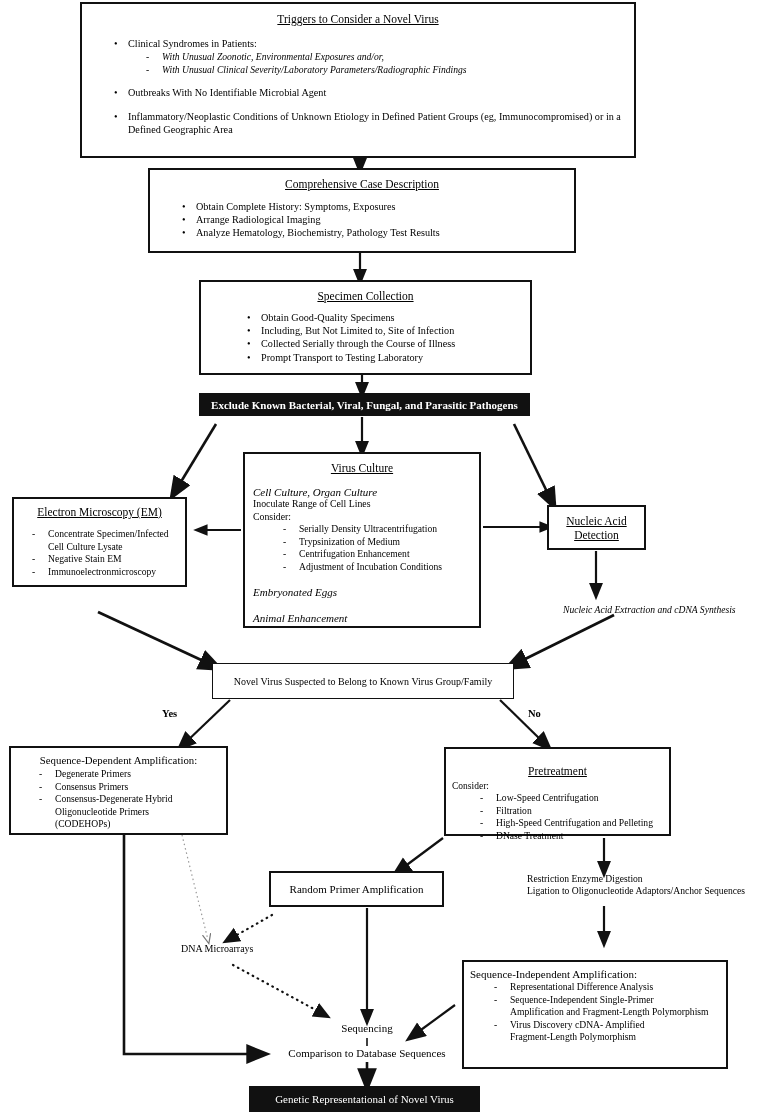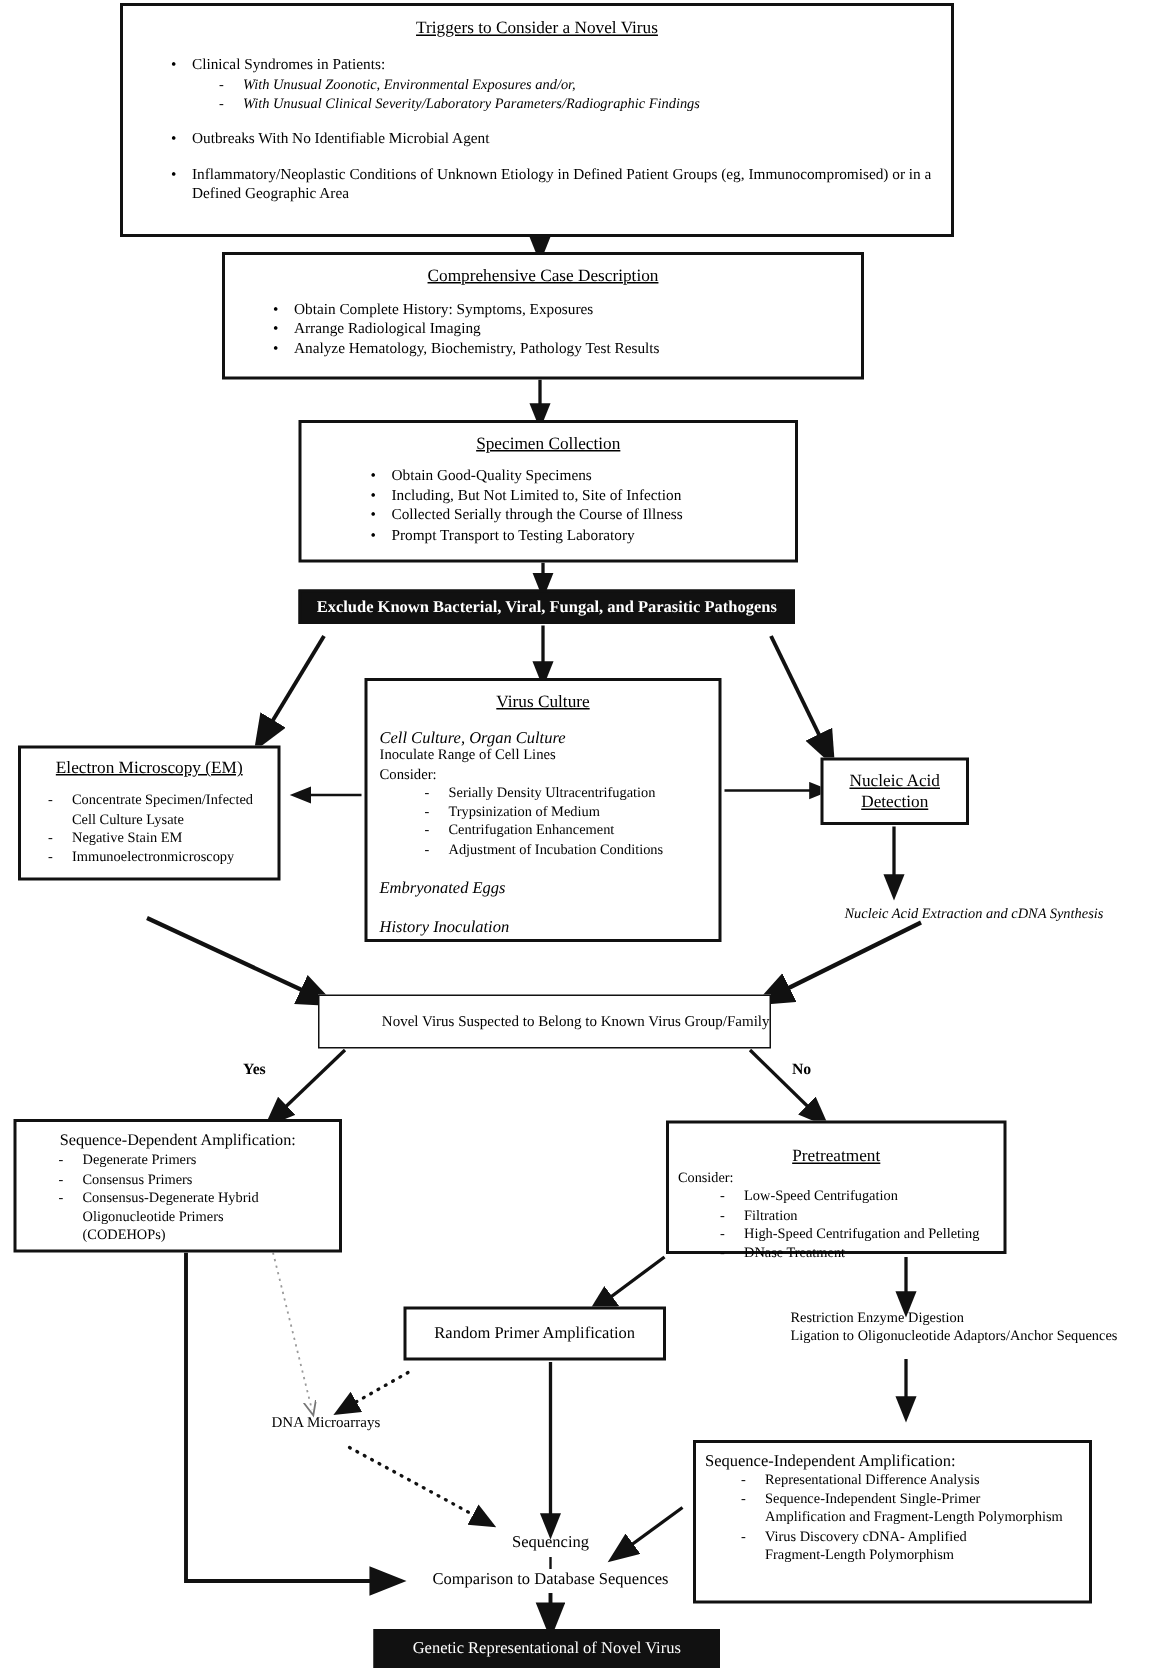--- a/index.html
+++ b/index.html
@@ -221,41 +221,41 @@
     <div class="ital" style="font-size:11px;margin-top:11px;">Cell Culture, Organ Culture</div>
     <div style="font-size:9.8px;line-height:12.5px;">Inoculate Range of Cell Lines</div>
     <div style="font-size:9.8px;line-height:12.5px;">Consider:</div>
     <ul class="dash" style="padding-left:30px;">
       <li>Serially Density Ultracentrifugation</li>
       <li>Trypsinization of Medium</li>
       <li>Centrifugation Enhancement</li>
       <li>Adjustment of Incubation Conditions</li>
     </ul>
     <div class="ital" style="font-size:11px;margin-top:13px;">Embryonated Eggs</div>
-    <div class="ital" style="font-size:11px;margin-top:14px;">History Inoculation</div>
+    <div class="ital" style="font-size:11px;margin-top:14px;">Animal Enhancement</div>
   </div>
 
   <div class="box" style="left:12px; top:497px; width:175px; height:90px; padding:6px 6px 0 6px;">
     <div class="title">Electron Microscopy (EM)</div>
     <ul class="dash" style="margin-top:9px;padding-left:12px;">
       <li>Concentrate Specimen/Infected</li>
       <li class="cont">Cell Culture Lysate</li>
       <li>Negative Stain EM</li>
       <li>Immunoelectronmicroscopy</li>
     </ul>
   </div>
 
   <div class="box" style="left:547px; top:505px; width:99px; height:45px; display:flex; flex-direction:column; align-items:center; justify-content:center;">
     <div class="title">Nucleic Acid</div>
     <div class="title">Detection</div>
   </div>
 
   <div class="freeText ital" style="left:563px; top:604px; width:210px;">Nucleic Acid Extraction and cDNA Synthesis</div>
 
-  <div class="box thin" style="left:212px; top:663px; width:302px; height:36px; display:flex; align-items:center; justify-content:flex-end;">
+  <div class="box thin" style="left:212px; top:663px; width:302px; height:36px; display:flex; align-items:center; justify-content:center;">
     <div style="font-size:10px;line-height:13px;text-align:center;">Novel Virus Suspected to Belong to Known Virus Group/Family</div>
   </div>
 
   <div class="yesno" style="left:162px; top:708px;">Yes</div>
   <div class="yesno" style="left:528px; top:708px;">No</div>
 
   <div class="box" style="left:9px; top:746px; width:219px; height:89px; padding:5px 6px 0 6px;">
     <div class="plainTitle" style="font-size:10.8px;">Sequence-Dependent Amplification:</div>
     <ul class="dash" style="margin-top:1px;padding-left:22px;">
       <li>Degenerate Primers</li>

